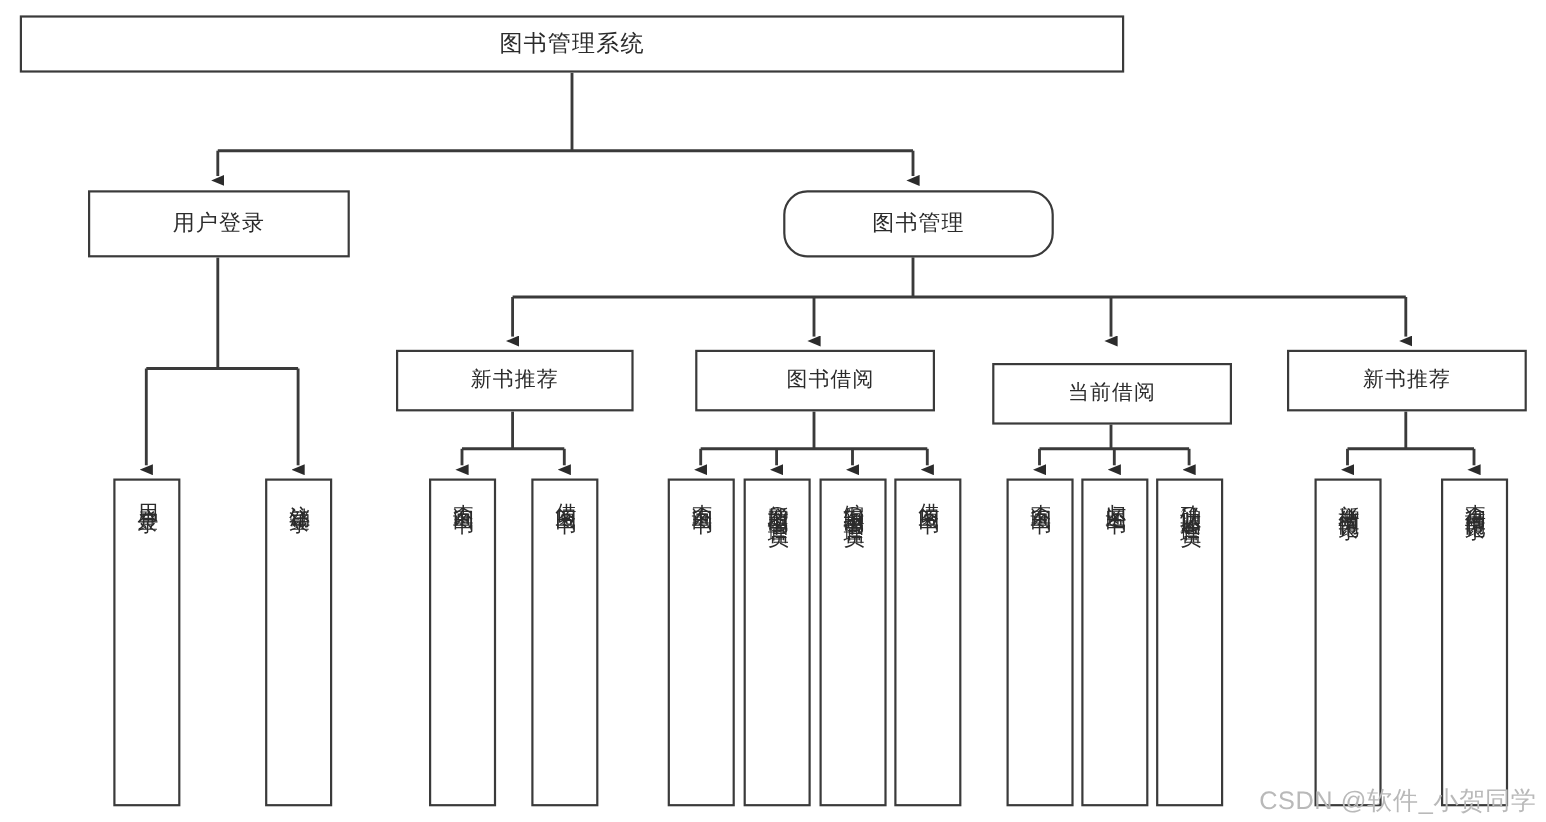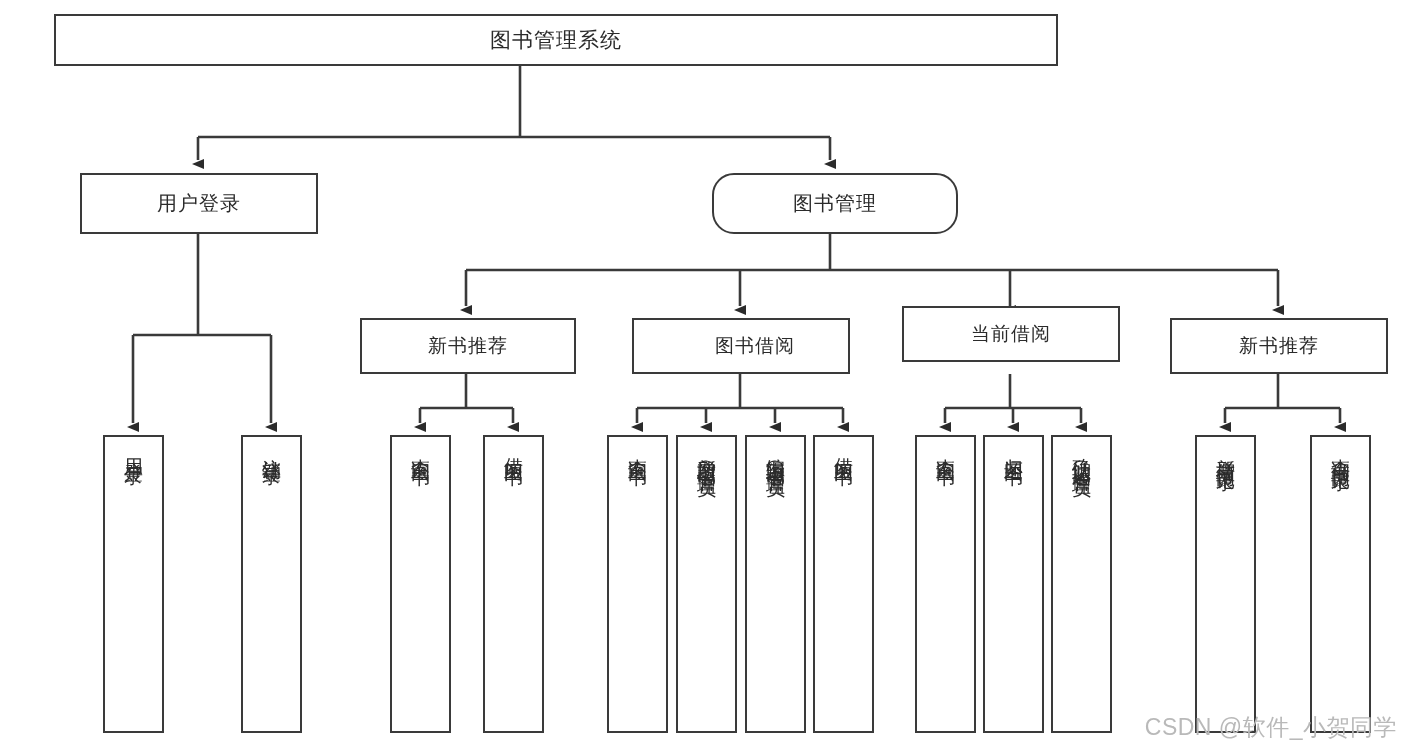--- a/index.html
+++ b/index.html
@@ -31,21 +31,20 @@
     background: #ffffff;
     border: 2px solid #3a3a3a;
     display: flex;
     align-items: center;
     justify-content: center;
     color: #2b2b2b;
     line-height: 1.15;
   }
   .node.root {
     font-size: 21px;
-    margin-left: 36px;
   }
   .node.level2 {
     font-size: 20px;
   }
   .node.level3 {
     font-size: 19px;
   }
   .node.leaf {
     font-size: 19px;
     align-items: flex-start;
@@ -138,21 +137,21 @@
   <div class="node level2" style="left:712px; top:173px; width:246px; height:61px;border-radius:22px;">
     <span class="htext">图书管理</span>
   </div>
 
   <div class="node level3" style="left:360px; top:318px; width:216px; height:56px;text-align:center;">
     <span class="htext">新书推荐</span>
   </div>
   <div class="node level3" style="left:632px; top:318px; width:218px; height:56px;padding-left:28px;">
     <span class="htext">图书借阅</span>
   </div>
-  <div class="node level3" style="left:902px; top:306px; width:218px; height:56px;">
+  <div class="node level3" style="left:902px; top:330px; width:218px; height:56px;">
     <span class="htext">当前借阅</span>
   </div>
   <div class="node level3" style="left:1170px; top:318px; width:218px; height:56px;">
     <span class="htext">新书推荐</span>
   </div>
 
   <div class="node leaf" style="left:103px; top:435px; width:61px; height:298px;">
     <span class="vtext">用户登录</span>
   </div>
   <div class="node leaf" style="left:241px; top:435px; width:61px; height:298px;">

